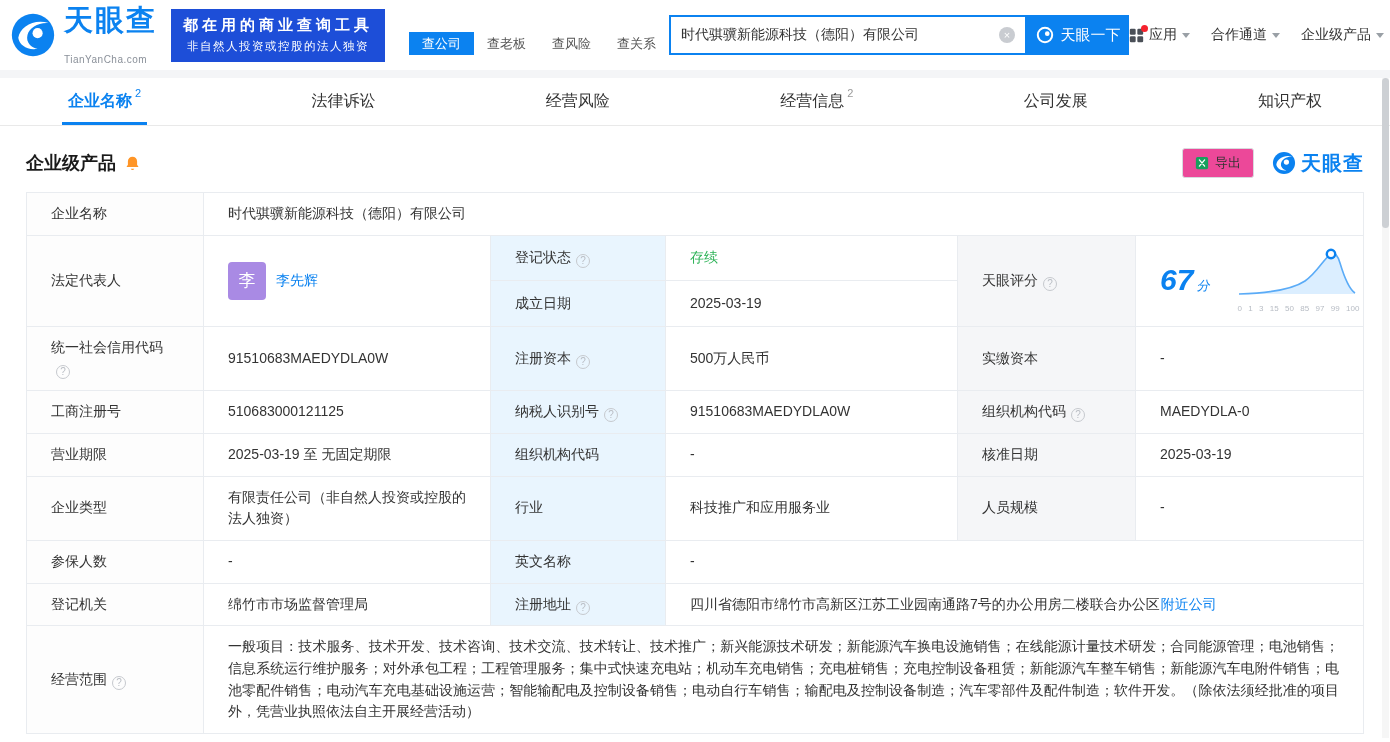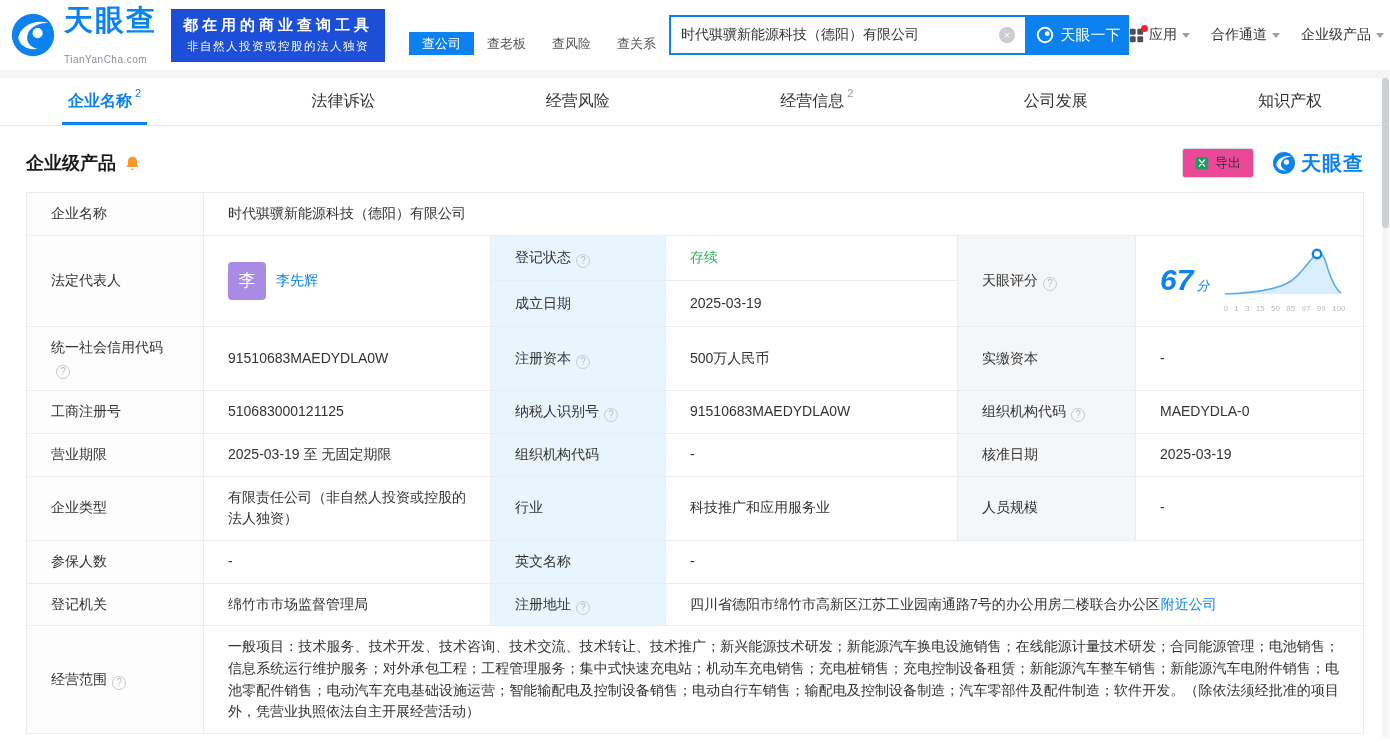--- a/index.html
+++ b/index.html
@@ -57,21 +57,21 @@
   .info-table { width:100%; border-collapse:collapse; table-layout:fixed; }
   .info-table td { border:1px solid #e9ecf0; padding:10px 24px; font-size:14px; color:#333; line-height:1.55; vertical-align:middle; word-break:break-all; }
   td.lbl { color:#333; }
   .c1 { background:#fdfdfd; }
   .c3 { background:#e9f5fe; }
   .c5 { background:#f5f6f8; }
   .rep { display:flex; align-items:center; gap:10px; }
   .avatar { width:38px; height:38px; border-radius:4px; background:#a98ae4; color:#fff; font-size:17px; display:flex; align-items:center; justify-content:center; flex:none; cursor:pointer; }
   .link { color:#0b82f0; text-decoration:none; cursor:pointer; }
   .green { color:#2eb358; }
-  .score-flex { display:flex; align-items:center; justify-content:space-between; gap:14px; }
+  .score-flex { display:flex; align-items:center; justify-content:space-between; gap:28px; }
   .score-num { color:#0b82f0; font-style:italic; white-space:nowrap; }
   .score-n { font-size:30px; font-weight:bold; }
   .score-u { font-size:13px; margin-left:3px; }
   .score-chart { width:122px; flex:none; }
   .axis { display:flex; justify-content:space-between; font-size:8px; color:#b7bcc4; margin-top:1px; }
   .scope { text-align:justify; line-height:2.05; }
   .addr-link { margin-left:1px; white-space:nowrap; }
   
   .scrollbar { position:fixed; top:78px; right:1px; width:7px; height:660px; background:#f6f6f6; }
   .scroll-thumb { width:7px; height:150px; background:#cdd0d4; border-radius:4px; }

